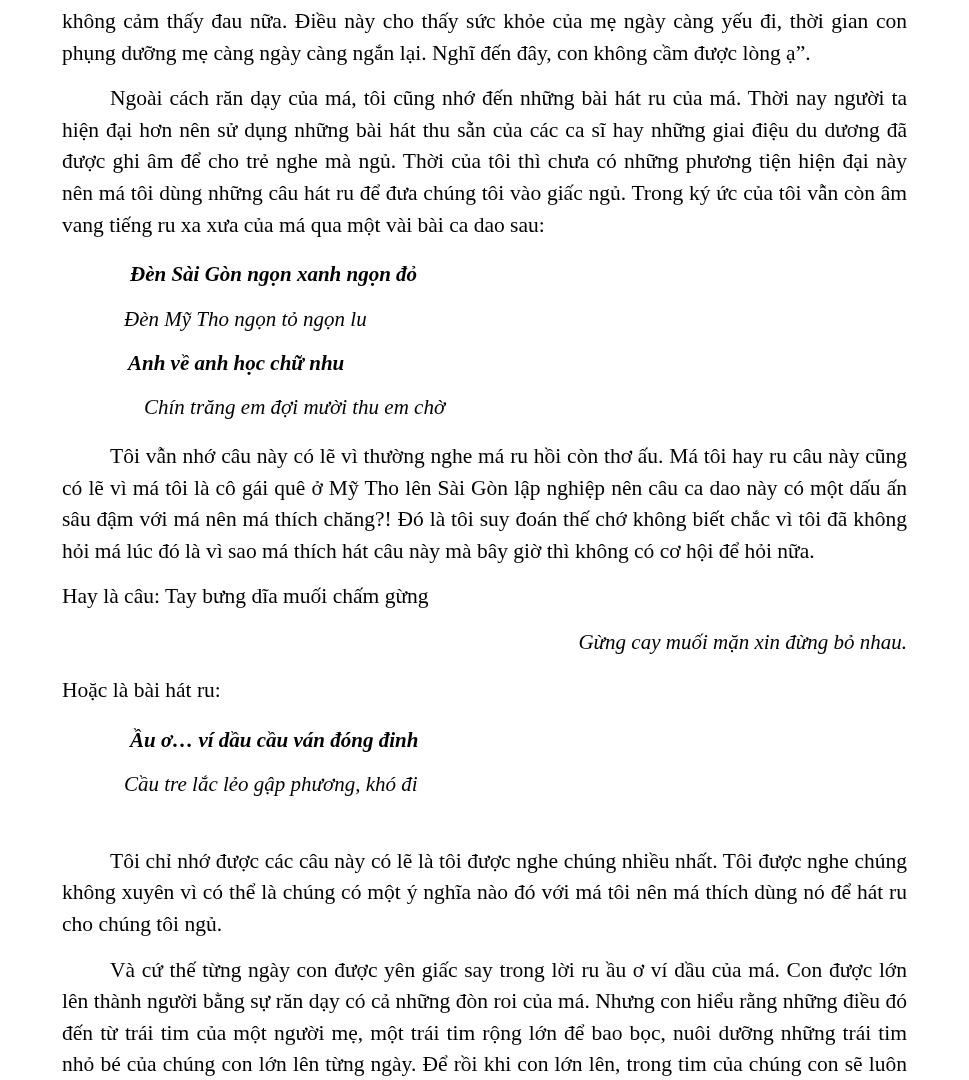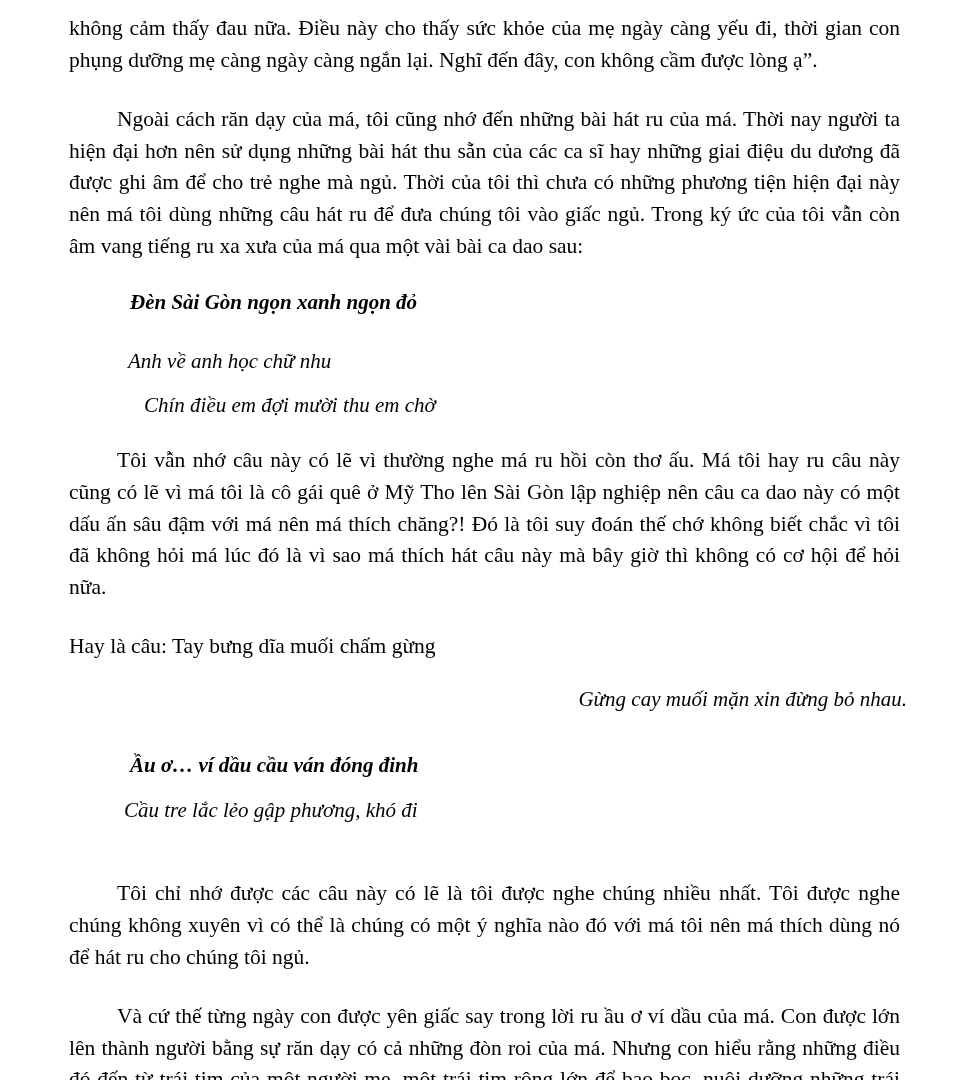--- a/index.html
+++ b/index.html
@@ -14,21 +14,21 @@
     color: #000000;
   }
   .page {
     width: 969px;
     min-height: 1080px;
     box-sizing: border-box;
     padding: 6px 62px 10px 62px;
     background: #ffffff;
   }
   p {
-    margin: 7px;
+    margin: 0;
     font-size: 21.5px;
     line-height: 1.47;
     text-align: justify;
     text-justify: inter-word;
   }
   .para {
     text-indent: 48px;
   }
   .noindent {
     text-indent: 0;
@@ -36,21 +36,21 @@
   .verse {
     font-style: italic;
     font-size: 21px;
     line-height: 1.45;
     margin: 0;
     text-align: left;
     text-indent: 0;
   }
   .v-ind-1 { padding-left: 68px; font-weight: bold; }
   .v-ind-2 { padding-left: 62px; }
-  .v-ind-3 { padding-left: 66px; }
+  .v-ind-3 { padding-left: 66px; font-weight: bold; }
   .v-ind-4 { padding-left: 82px; }
   .v-ind-5 { padding-left: 66px; }
   .v-ind-6 { padding-left: 82px; text-align: right; }
   .gap-sm { height: 14px; }
   .gap-md { height: 18px; }
   .inline-italic { }
 </style>
 </head>
 <body>
 
@@ -59,39 +59,41 @@
   <p class="noindent">không cảm thấy đau nữa. Điều này cho thấy sức khỏe của mẹ ngày càng yếu đi, thời gian con phụng dưỡng mẹ càng ngày càng ngắn lại. Nghĩ đến đây, con không cầm được lòng ạ”.</p>
 
   <div class="gap-sm"></div>
 
   <p class="para">Ngoài cách răn dạy của má, tôi cũng nhớ đến những bài hát ru của má. Thời nay người ta hiện đại hơn nên sử dụng những bài hát thu sẵn của các ca sĩ hay những giai điệu du dương đã được ghi âm để cho trẻ nghe mà ngủ. Thời của tôi thì chưa có những phương tiện hiện đại này nên má tôi dùng những câu hát ru để đưa chúng tôi vào giấc ngủ. Trong ký ức của tôi vẫn còn âm vang tiếng ru xa xưa của má qua một vài bài ca dao sau:</p>
 
   <div class="gap-md"></div>
 
   <p class="verse v-ind-1">Đèn Sài Gòn ngọn xanh ngọn đỏ</p>
   <div class="gap-sm"></div>
+  <p class="verse v-ind-2">Đèn Mỹ Tho ngọn tỏ ngọn lu</p>
   <div class="gap-sm"></div>
   <p class="verse v-ind-3">Anh về anh học chữ nhu</p>
   <div class="gap-sm"></div>
-  <p class="verse v-ind-4">Chín điều em đợi mười thu em chờ</p>
+  <p class="verse v-ind-4">Chín trăng em đợi mười thu em chờ</p>
 
   <div class="gap-md"></div>
 
   <p class="para">Tôi vẫn nhớ câu này có lẽ vì thường nghe má ru hồi còn thơ ấu. Má tôi hay ru câu này cũng có lẽ vì má tôi là cô gái quê ở Mỹ Tho lên Sài Gòn lập nghiệp nên câu ca dao này có một dấu ấn sâu đậm với má nên má thích chăng?! Đó là tôi suy đoán thế chớ không biết chắc vì tôi đã không hỏi má lúc đó là vì sao má thích hát câu này mà bây giờ thì không có cơ hội để hỏi nữa.</p>
 
   <div class="gap-sm"></div>
 
   <p class="noindent"><span>Hay là câu:</span> <span class="inline-italic">Tay bưng dĩa muối chấm gừng</span></p>
 
   <div class="gap-sm"></div>
 
   <p class="verse v-ind-6">Gừng cay muối mặn xin đừng bỏ nhau.</p>
 
   <div class="gap-md"></div>
 
+  <p class="noindent">Hoặc là bài hát ru:</p>
 
   <div class="gap-md"></div>
 
   <p class="verse v-ind-1">Ầu ơ… ví dầu cầu ván đóng đinh</p>
   <div class="gap-sm"></div>
   <p class="verse v-ind-2">Cầu tre lắc lẻo gập phương, khó đi</p>
   <div class="gap-sm"></div>
   <div class="gap-sm"></div>
 
   <div class="gap-md"></div>

